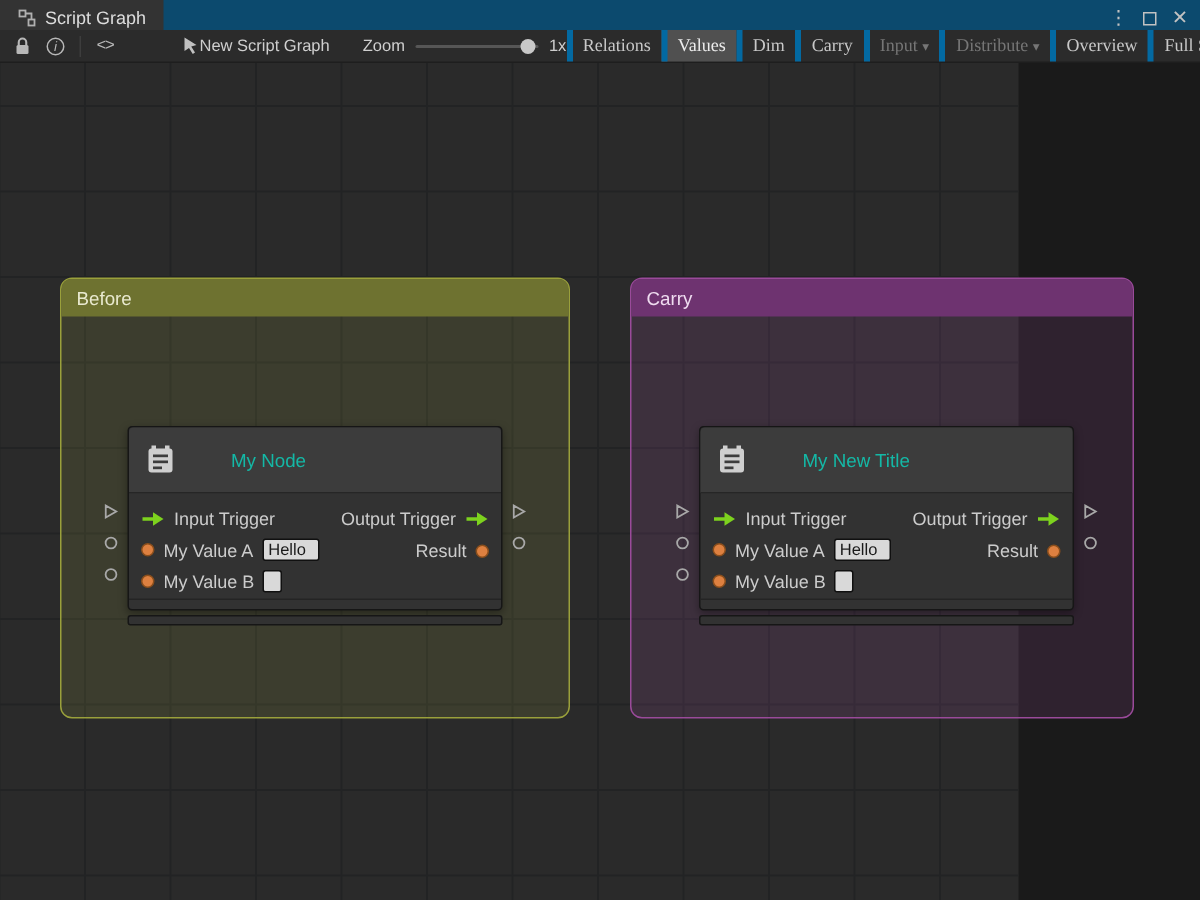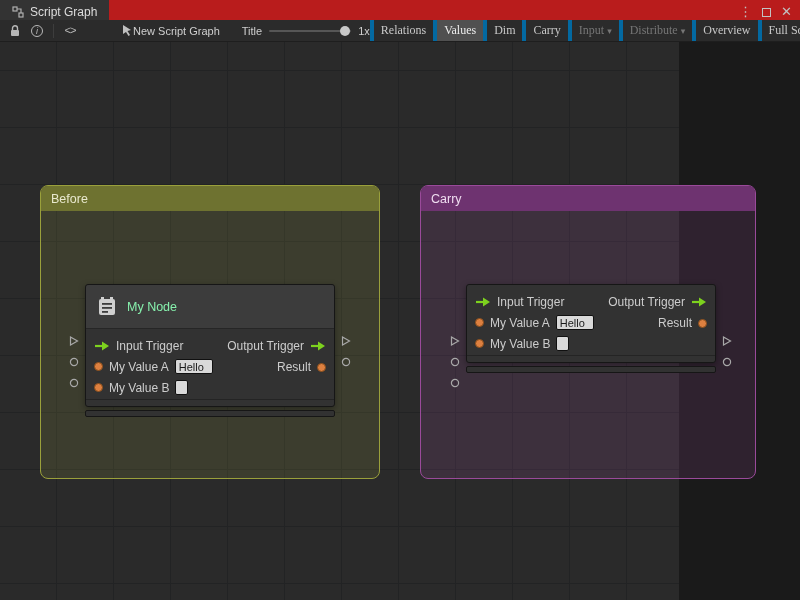--- a/index.html
+++ b/index.html
@@ -1,21 +1,21 @@
 <!DOCTYPE html>
 <html><head>
 <meta charset="utf-8">
 <style>
   * { box-sizing: border-box; margin: 0; padding: 0; }
   html,body { width:800px; height:600px; overflow:hidden; background:#1a1a1a;
               font-family:"Liberation Sans", sans-serif; }
 
   
   .tabbar { position:absolute; top:0; left:0; width:800px; height:24px;
-            background:#b91c1c; display:flex; align-items:stretch; }
+            background:#0c4a6e; display:flex; align-items:stretch; }
   .tab { background:#333333; display:flex; align-items:center; gap:6px;
          padding:0 12px; font-size:12px; color:#dddddd; }
   .tabbar-right { margin-left:auto; display:flex; align-items:center; gap:10px;
                   padding-right:8px; color:#c2c2c2; }
   .winicon { font-size:13px; line-height:20px; cursor:default; }
   .sqicon { width:9px; height:9px; border:1px solid #c2c2c2; display:inline-block; }
 
   
   .toolbar { position:absolute; top:20px; left:0; width:800px; height:22px;
              background:#2b2b2b; border-bottom:1px solid #1e1e1e;
@@ -60,21 +60,21 @@
 
   
   .node-wrap { position:absolute; top:242px; width:250px; }
   .node-wrap.before { left:85px; }
   .node-wrap.after  { left:466px; }
   .node { background:#323232; border:1px solid #161616; border-radius:3px;
           box-shadow:0 2px 6px rgba(0,0,0,0.35); }
   .node-header { height:44px; background:#3c3c3c; border-bottom:1px solid #262626;
                  display:flex; align-items:center; gap:9px; padding:0 10px;
                  border-radius:3px 3px 0 0; }
-  .node-title { font-size:12.5px; color:#86efac; }
+  .node-title { font-size:12.5px; color:#14b8a6;margin-left:27px; }
   .node-body { padding:3px 0 4px; }
   .row { height:21px; display:flex; align-items:flex-end; justify-content:space-between;
          padding:0 8px; }
   .pgroup { display:flex; align-items:center; gap:6px; }
   .plabel { font-size:12px; color:#cccccc; }
   .dot { width:9px; height:9px; border-radius:50%; background:#dd8040; border:1px solid #8a4e1c; }
   .pfield { width:38px; height:15px; background:#d9d9d9; border:1px solid #101010;
             border-radius:2px; font-family:"Liberation Sans", sans-serif; font-size:11px;
             color:#1a1a1a; padding:0 3px; }
   .pfield.small { width:13px; }
@@ -155,21 +155,21 @@
   <div class="graph-name">
     <span>
       <svg width="12" height="13" viewBox="0 0 12 13">
           <use href="#sym-cursor"></use>
         </svg>
     </span>
     <span class="tlabel">New Script Graph</span>
   </div>
 
   <div class="zoom-wrap">
-    <span class="tlabel">Title</span>
+    <span class="tlabel">Zoom</span>
     <span class="zoom-track">
       <span class="zoom-handle"></span>
     </span>
     <span class="tlabel">1x</span>
   </div>
 
   <div class="tbtns">
     <div class="tbtn">Relations</div>
     <div class="tbtn active">Values</div>
     <div class="tbtn">Dim</div>
@@ -301,20 +301,28 @@
           <use href="#sym-tri"></use>
         </svg>
       </span>
     <span class="eport r" style="top:73px">
       <svg width="10" height="10" viewBox="0 0 10 10">
           <use href="#sym-circ"></use>
         </svg>
       </span>
 
     <div class="node">
+      <div class="node-header">
+        <span>
+          <svg width="22" height="22" viewBox="0 0 22 22">
+              <use href="#sym-nodeicon"></use>
+            </svg>
+          </span>
+        <span class="node-title">My New Title</span>
+      </div>
       <div class="node-body">
         <div class="row">
           <div class="pgroup">
             <span>
               <svg width="16" height="10" viewBox="0 0 16 10">
                   <use href="#sym-arrow"></use>
                 </svg>
               </span>
             <span class="plabel">Input Trigger</span>
           </div>

